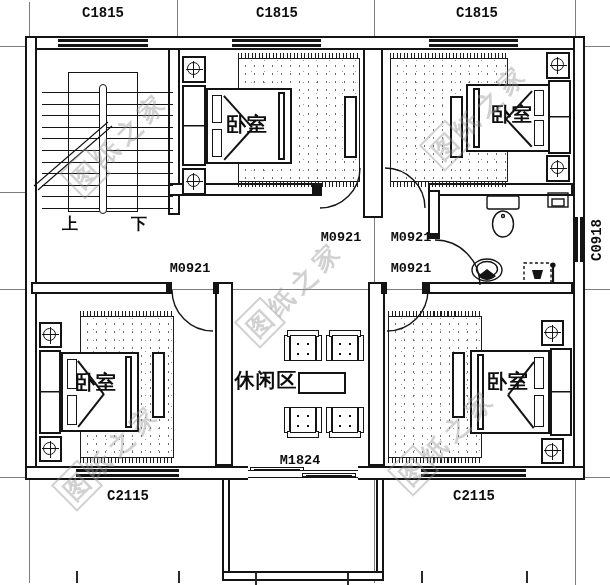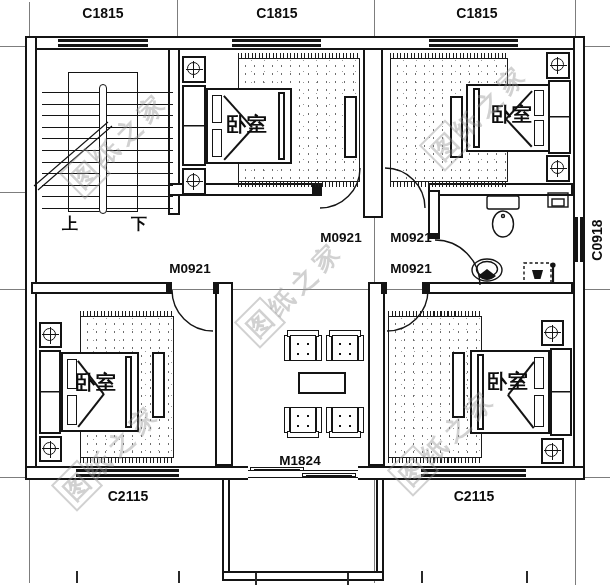--- a/index.html
+++ b/index.html
@@ -1,17 +1,17 @@
 <!DOCTYPE html>
 <html><head>
 <meta charset="utf-8">
 <style>
   html,body { margin:0; padding:0; background:#fff; }
   .plan { position:relative; width:610px; height:585px; background:#fff; overflow:hidden;
-          font-family:Liberation Sans, sans-serif; }
+          font-family:Liberation Mono, monospace; }
   
   .gridv { position:absolute; width:1px; background:#7d7d7d; }
   .gridh { position:absolute; height:1px; background:#7d7d7d; }
   .tick  { position:absolute; width:2px; height:12px; background:#2a2a2a; }
   
   .wall { position:absolute; background:#fff; border:2px solid #141414; box-sizing:border-box; }
   .cap  { position:absolute; background:#141414; }
   
   .winh { position:absolute; height:8px; background:linear-gradient(to bottom,#141414 0 3px,#fdfdfd 3px 5px,#141414 5px 8px); }
   .winv { position:absolute; width:8px;  background:linear-gradient(to right, #141414 0 3px,#fdfdfd 3px 5px,#141414 5px 8px); }
@@ -238,20 +238,21 @@
   <div class="lbl" style="left:341px; top:237px; font-size:13.5px;">M0921</div>
   <div class="lbl" style="left:411px; top:237px; font-size:13.5px;">M0921</div>
   <div class="lbl" style="left:190px; top:268px; font-size:13.5px;">M0921</div>
   <div class="lbl" style="left:411px; top:268px; font-size:13.5px;">M0921</div>
   <div class="lbl" style="left:300px; top:460px; font-size:13.5px;">M1824</div>
 
   <div class="lbl big" style="left:247px; top:124px;">卧室</div>
   <div class="lbl big" style="left:512px; top:114px;">卧室</div>
   <div class="lbl big" style="left:96px; top:382px;">卧室</div>
   <div class="lbl big" style="left:508px; top:381px;">卧室</div>
+  <div class="lbl big" style="left:266px; top:380px;">休闲区</div>
 
   <div class="lbl cjk" style="left:70px; top:224px;">上</div>
   <div class="lbl cjk" style="left:139px; top:224px;">下</div>
 
   <div class="tick" style="left:76px; top:571px;"></div>
   <div class="tick" style="left:178px; top:571px;"></div>
   <div class="tick" style="left:255px; top:573px;"></div>
   <div class="tick" style="left:347px; top:573px;"></div>
   <div class="tick" style="left:421px; top:571px;"></div>
   <div class="tick" style="left:526px; top:571px;"></div>

